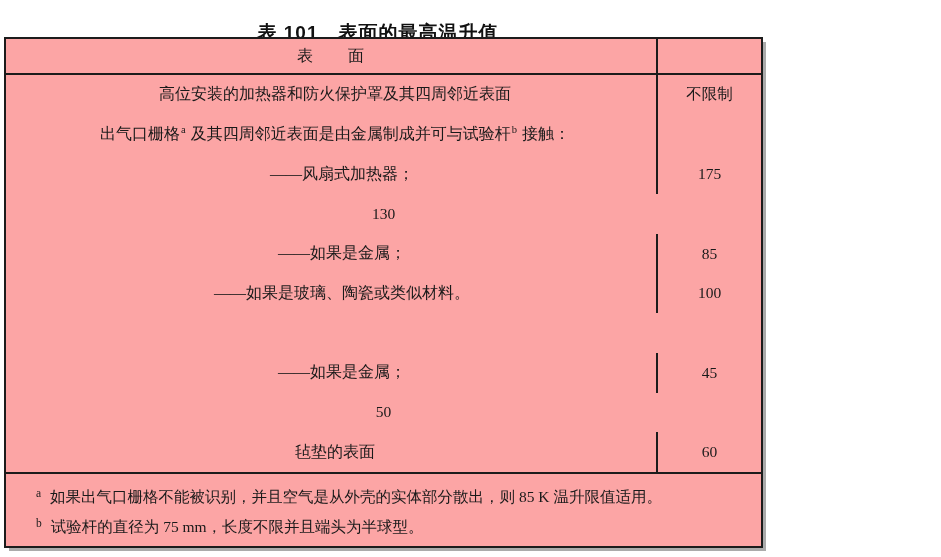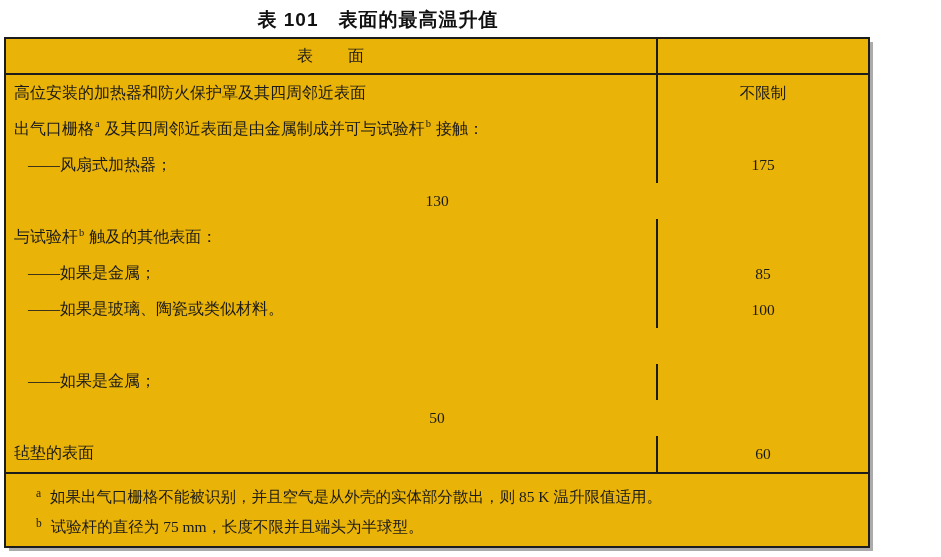--- a/index.html
+++ b/index.html
@@ -6,45 +6,45 @@
   html, body { background: #ffffff; }
   body {
     width: 941px; height: 557px;
     position: relative;
     font-family: "Liberation Serif", "DejaVu Serif", serif;
     color: #1a1a1a;
     overflow: hidden;
   }
   .table-title {
     position: absolute;
-    top: 7px; left: 0; width: 756px;
+    top: 20px; left: 0; width: 756px;
     text-align: center;
     font-family: "Liberation Sans", "DejaVu Sans", sans-serif;
     font-weight: bold;
     font-size: 19px;
     letter-spacing: 1px;
     color: #111;
   }
   .gb-table {
     position: absolute;
     left: 4px; top: 37px;
-    width: 866px; height: 511px;
+    width: 759px; height: 511px;
     border: 2px solid #1c1c1c;
-    background: #eab308;
+    background: #fca5a5;
     box-shadow: 4px 4px 0 -1px #ababab;
     display: flex;
     flex-direction: column;
   }
   .header-row {
     height: 36px;
     flex: 0 0 36px;
     display: flex;
     border-bottom: 2px solid #1c1c1c;
   }
-  .cell-left-w { width: 652px; flex: 0 0 652px; border-right: 2px solid #1c1c1c; }
+  .cell-left-w { width: 652px; flex: 0 0 652px; border-right: 2px solid #1c1c1c; justify-content: center; }
   .cell-right-w { flex: 1 1 auto; }
   .header-row .hcell {
     display: flex; align-items: center; justify-content: center;
     font-size: 16px;
     letter-spacing: 1px;
   }
   .table-body {
     flex: 1 1 auto;
     display: flex;
     flex-direction: column;
@@ -114,44 +114,39 @@
       <div class="trow">
         <div class="scell cell-left-w indent">
           <span>——风扇式加热器；</span>
         </div>
         <div class="vcell cell-right-w">175</div>
       </div>
       <div class="trow">
         <div class="vcell cell-right-w">130</div>
       </div>
       <div class="trow">
-        <div class="scell cell-left-w">
-          <span>与试验杆<sup class="marker">b</sup> 触及的其他表面：</span>
-        </div>
-        <div class="vcell cell-right-w"></div>
-      </div>
-      <div class="trow">
         <div class="scell cell-left-w indent">
           <span>——如果是金属；</span>
         </div>
         <div class="vcell cell-right-w">85</div>
       </div>
       <div class="trow">
         <div class="scell cell-left-w indent">
           <span>——如果是玻璃、陶瓷或类似材料。</span>
         </div>
         <div class="vcell cell-right-w">100</div>
       </div>
       <div class="trow">
         <div class="vcell cell-right-w"></div>
       </div>
       <div class="trow">
         <div class="scell cell-left-w indent">
           <span>——如果是金属；</span>
         </div>
+        <div class="vcell cell-right-w">45</div>
       </div>
       <div class="trow">
         <div class="vcell cell-right-w">50</div>
       </div>
       <div class="trow">
         <div class="scell cell-left-w">
           <span>毡垫的表面</span>
         </div>
         <div class="vcell cell-right-w">60</div>
       </div>

